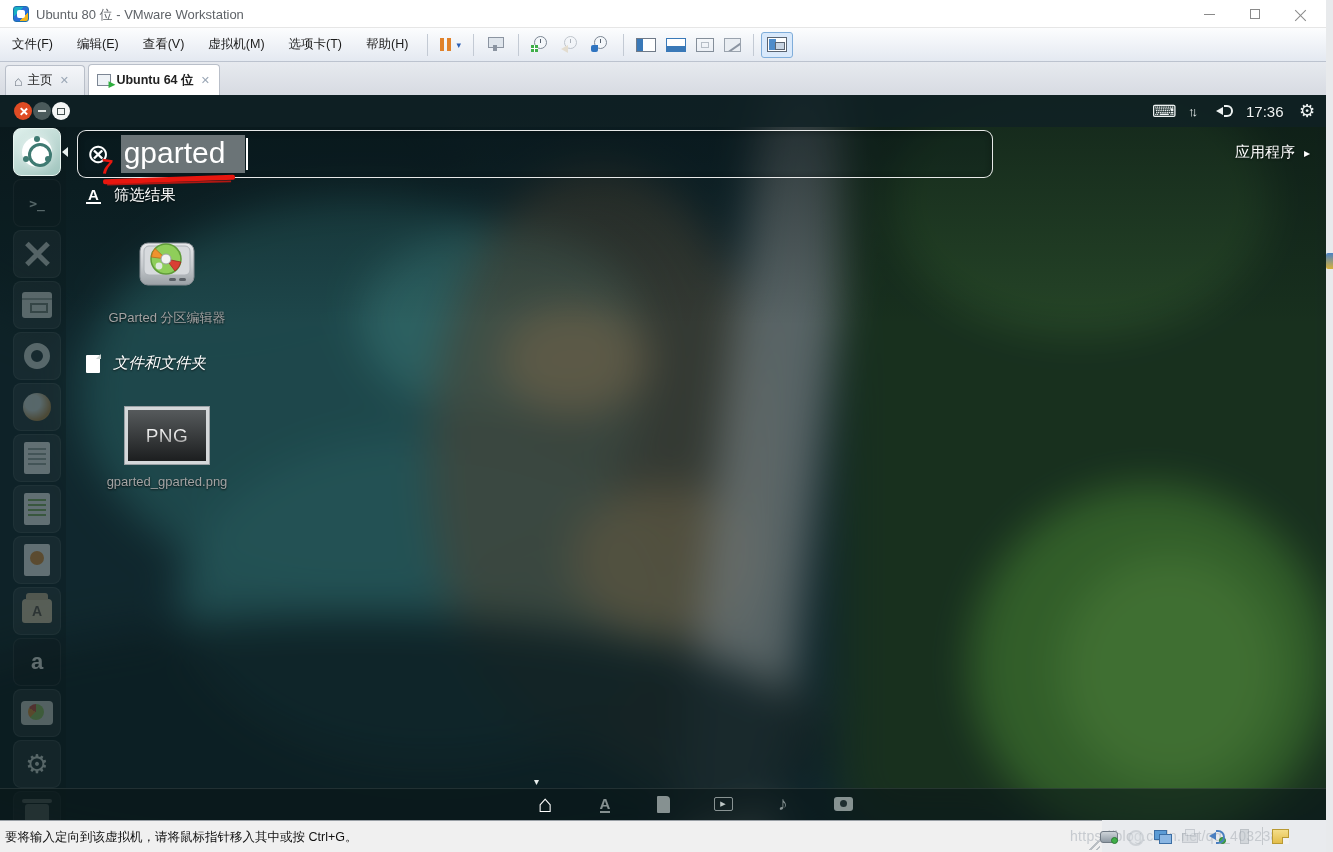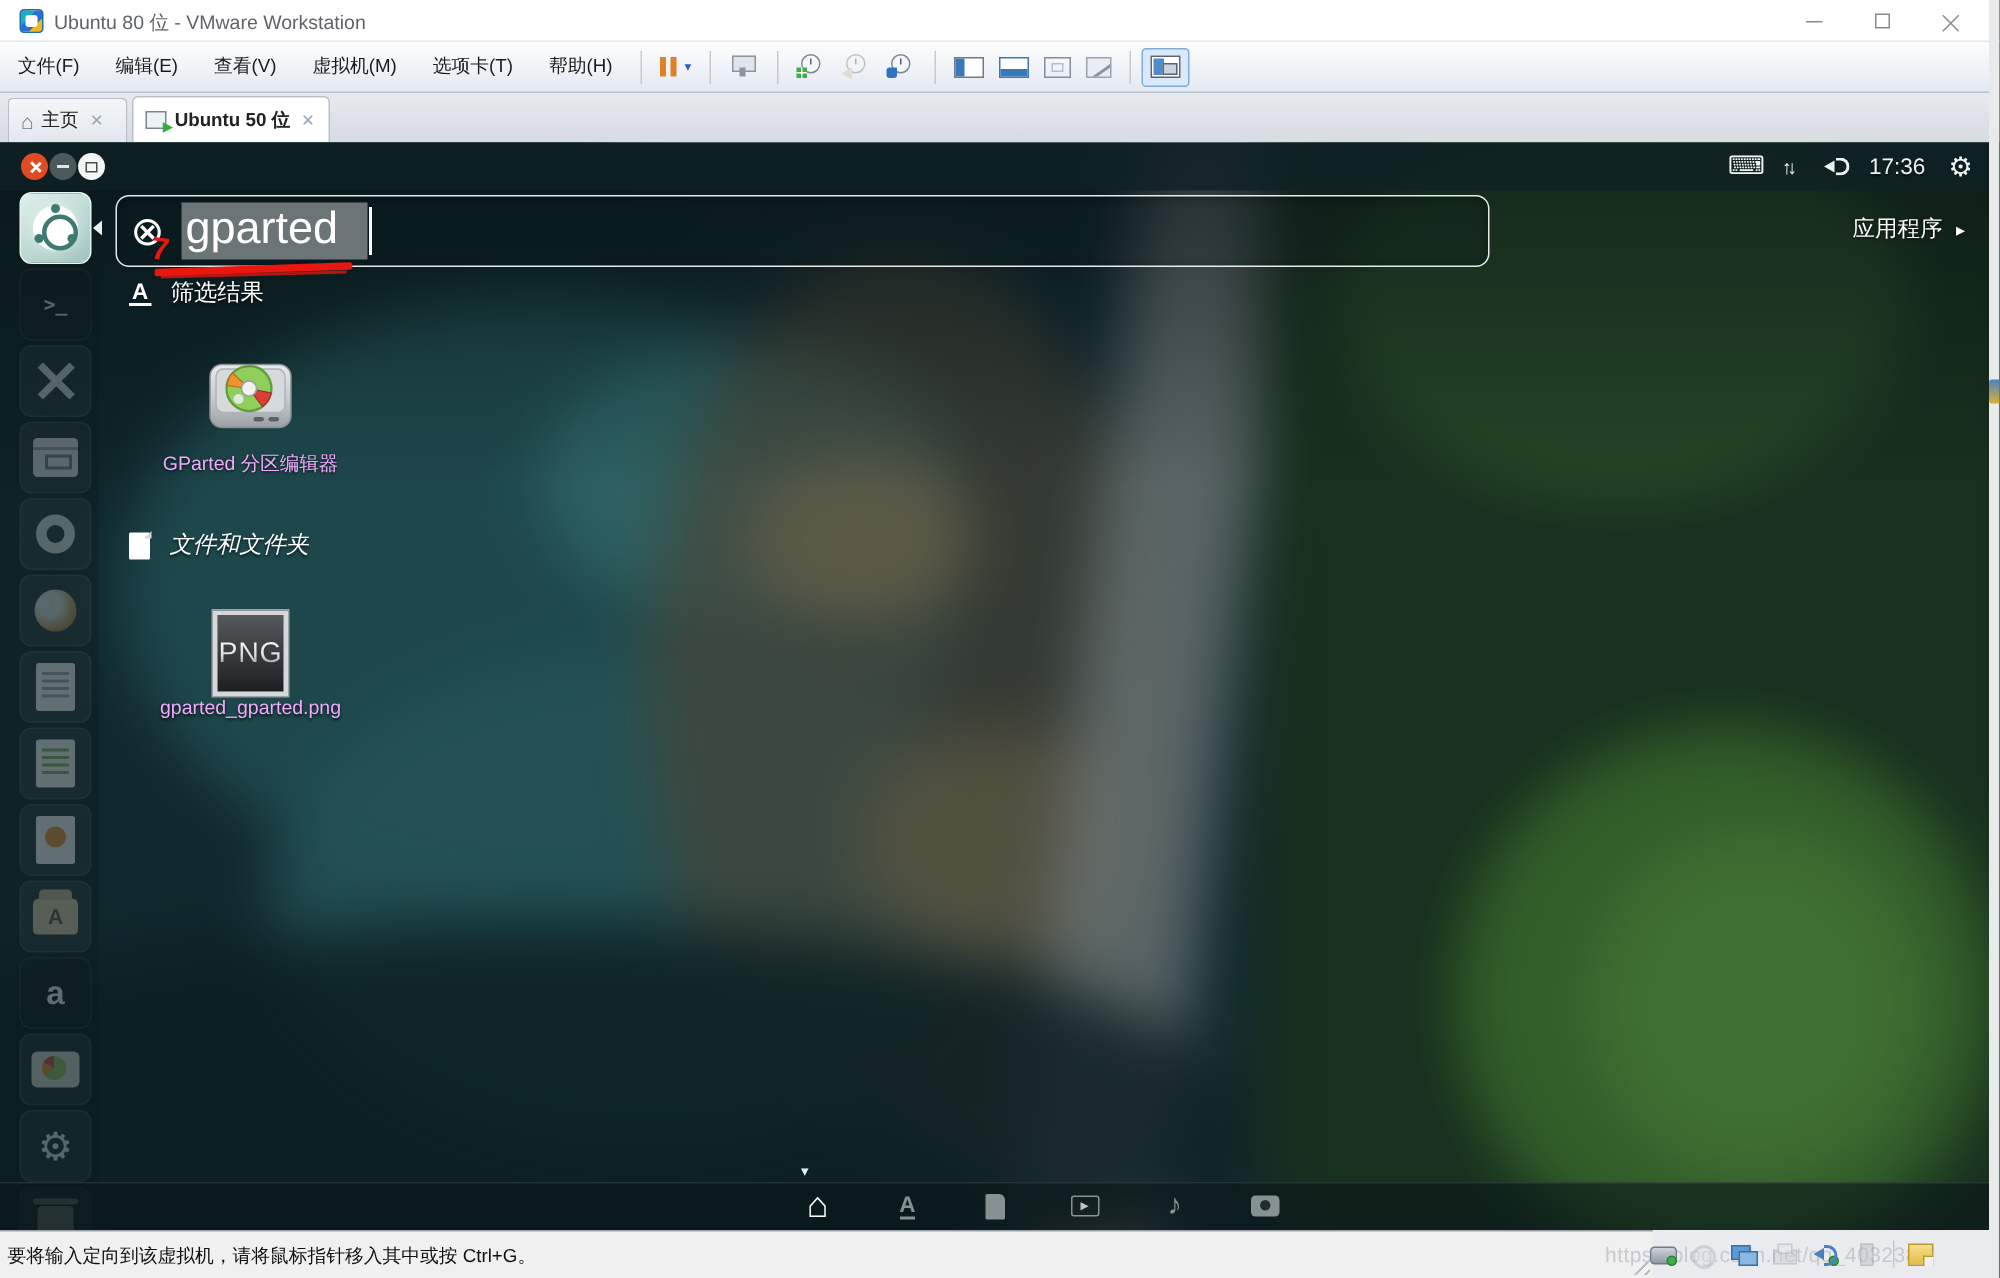--- a/index.html
+++ b/index.html
@@ -155,23 +155,23 @@
   .sec-apps { left:86px; top:90px; }
   .sec-files { left:86px; top:258px;font-style:italic; }
   .sec-label { font-size:15.5px; margin-left:13px; text-shadow:0 1px 2px rgba(0,0,0,.7); }
   .lens-a-head { font-size:15px; font-weight:bold; color:#fff; border-bottom:2.5px solid #fff; padding:0 2px 0px 2px; line-height:1.05; }
   .doc-ico { position:relative; width:14px; height:18px; background:#fff; border-radius:1px; }
   .doc-ico::before { content:""; position:absolute; right:-1px; top:-1px; width:0; height:0; border-left:5px solid transparent; border-bottom:5px solid #cfd6d4; }
 
   .result { position:absolute; width:160px; text-align:center; }
   .res-app { left:87px; top:136px; }
   .res-file { left:87px; top:312px; }
-  .res-label { margin-top:0; font-size:13px; color:#f0abfc; text-shadow:0 1px 2px rgba(0,0,0,.8); white-space:nowrap; }
+  .res-label { margin-top:10px; font-size:13px; color:#a3a3a3; text-shadow:0 1px 2px rgba(0,0,0,.8); white-space:nowrap; }
   .gp-ico { display:inline-block; }
-  .png-ico { display:inline-block; width:50px; height:57px; background:linear-gradient(#565a5c,#1c1e1f); border:3px solid #d5d8da; outline:1px solid #9aa0a4;
+  .png-ico { display:inline-block; width:84px; height:57px; background:linear-gradient(#565a5c,#1c1e1f); border:3px solid #d5d8da; outline:1px solid #9aa0a4;
              display:inline-flex; align-items:center; justify-content:center; }
   .png-txt { color:#f4f4f4; font-size:19px; letter-spacing:.5px; background:linear-gradient(#ffffff,#dcdcdc 55%,#6f6f6f); -webkit-background-clip:text; background-clip:text; -webkit-text-fill-color:transparent; }
 
   
   .lensbar { position:absolute; left:0; top:693px; width:1326px; height:32px; background:rgba(10,23,25,.62); border-top:1px solid rgba(255,255,255,.10); display:flex; align-items:center; }
   .collapse { position:absolute; left:534px; top:681px; color:#e8eeed; font-size:10px; }
   .lens { position:absolute; top:693px; height:32px; width:40px; display:flex; align-items:center; justify-content:center; color:rgba(235,243,241,.55); }
   .lens-home { left:525px; color:#fff; font-size:24px; }
   .lens-apps { left:585px; }
   .lens-apps b { font-size:15px; border-bottom:2px solid rgba(235,243,241,.55); line-height:1; font-weight:bold; }
@@ -289,21 +289,21 @@
   <div class="tabbar">
     <div class="tab tab-home">
       <span class="home-glyph">⌂</span>
       <span class="tab-label">主页</span>
       <span class="tab-close">✕</span>
     </div>
     <div class="tab tab-vm">
       <span class="vmtab-icon">
           <span>▶</span>
         </span>
-      <span class="tab-label">Ubuntu 50 位</span>
+      <span class="tab-label">Ubuntu 64 位</span>
       <span class="tab-close">✕</span>
     </div>
   </div>
 
   <div class="vm">
 
     <div class="wall">
       <div class="blob" style="left:-60px;top:-40px;width:560px;height:330px;background:#132e33;"></div>
       <div class="blob" style="left:120px;top:140px;width:560px;height:400px;background:#2d6a6d;opacity:.95;"></div>
       <div class="blob" style="left:220px;top:380px;width:500px;height:330px;background:#35797a;opacity:.9;"></div>

